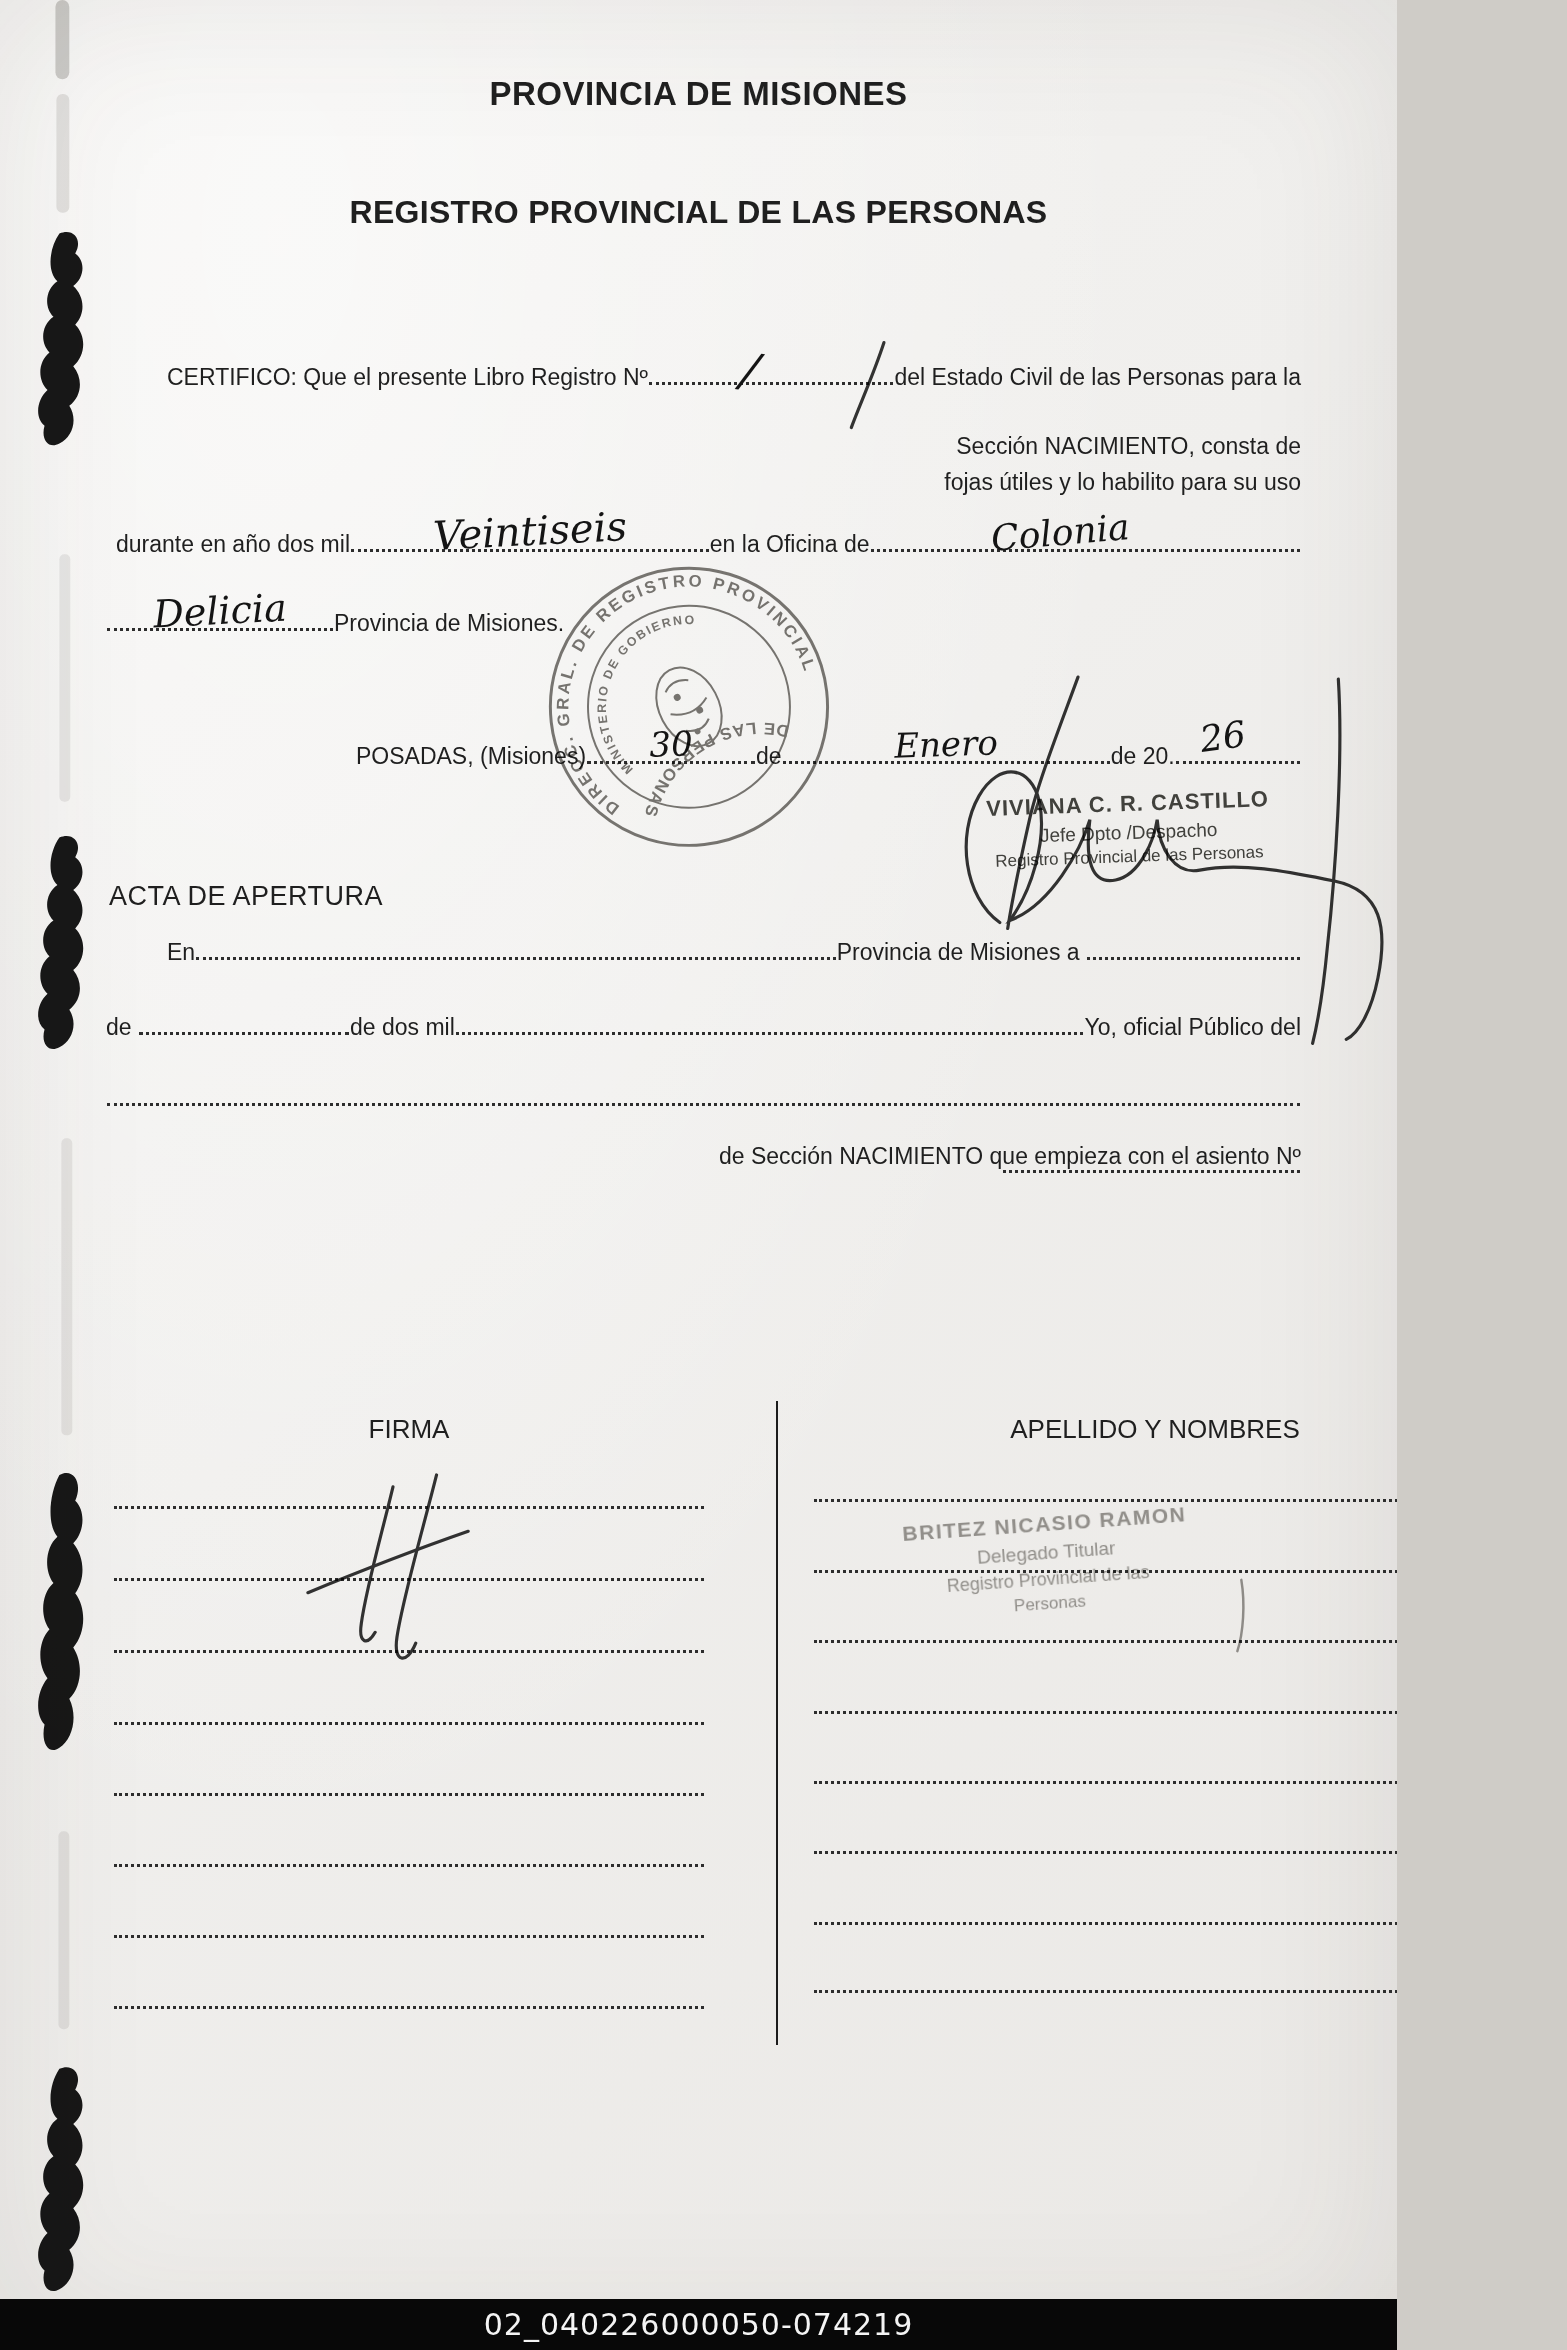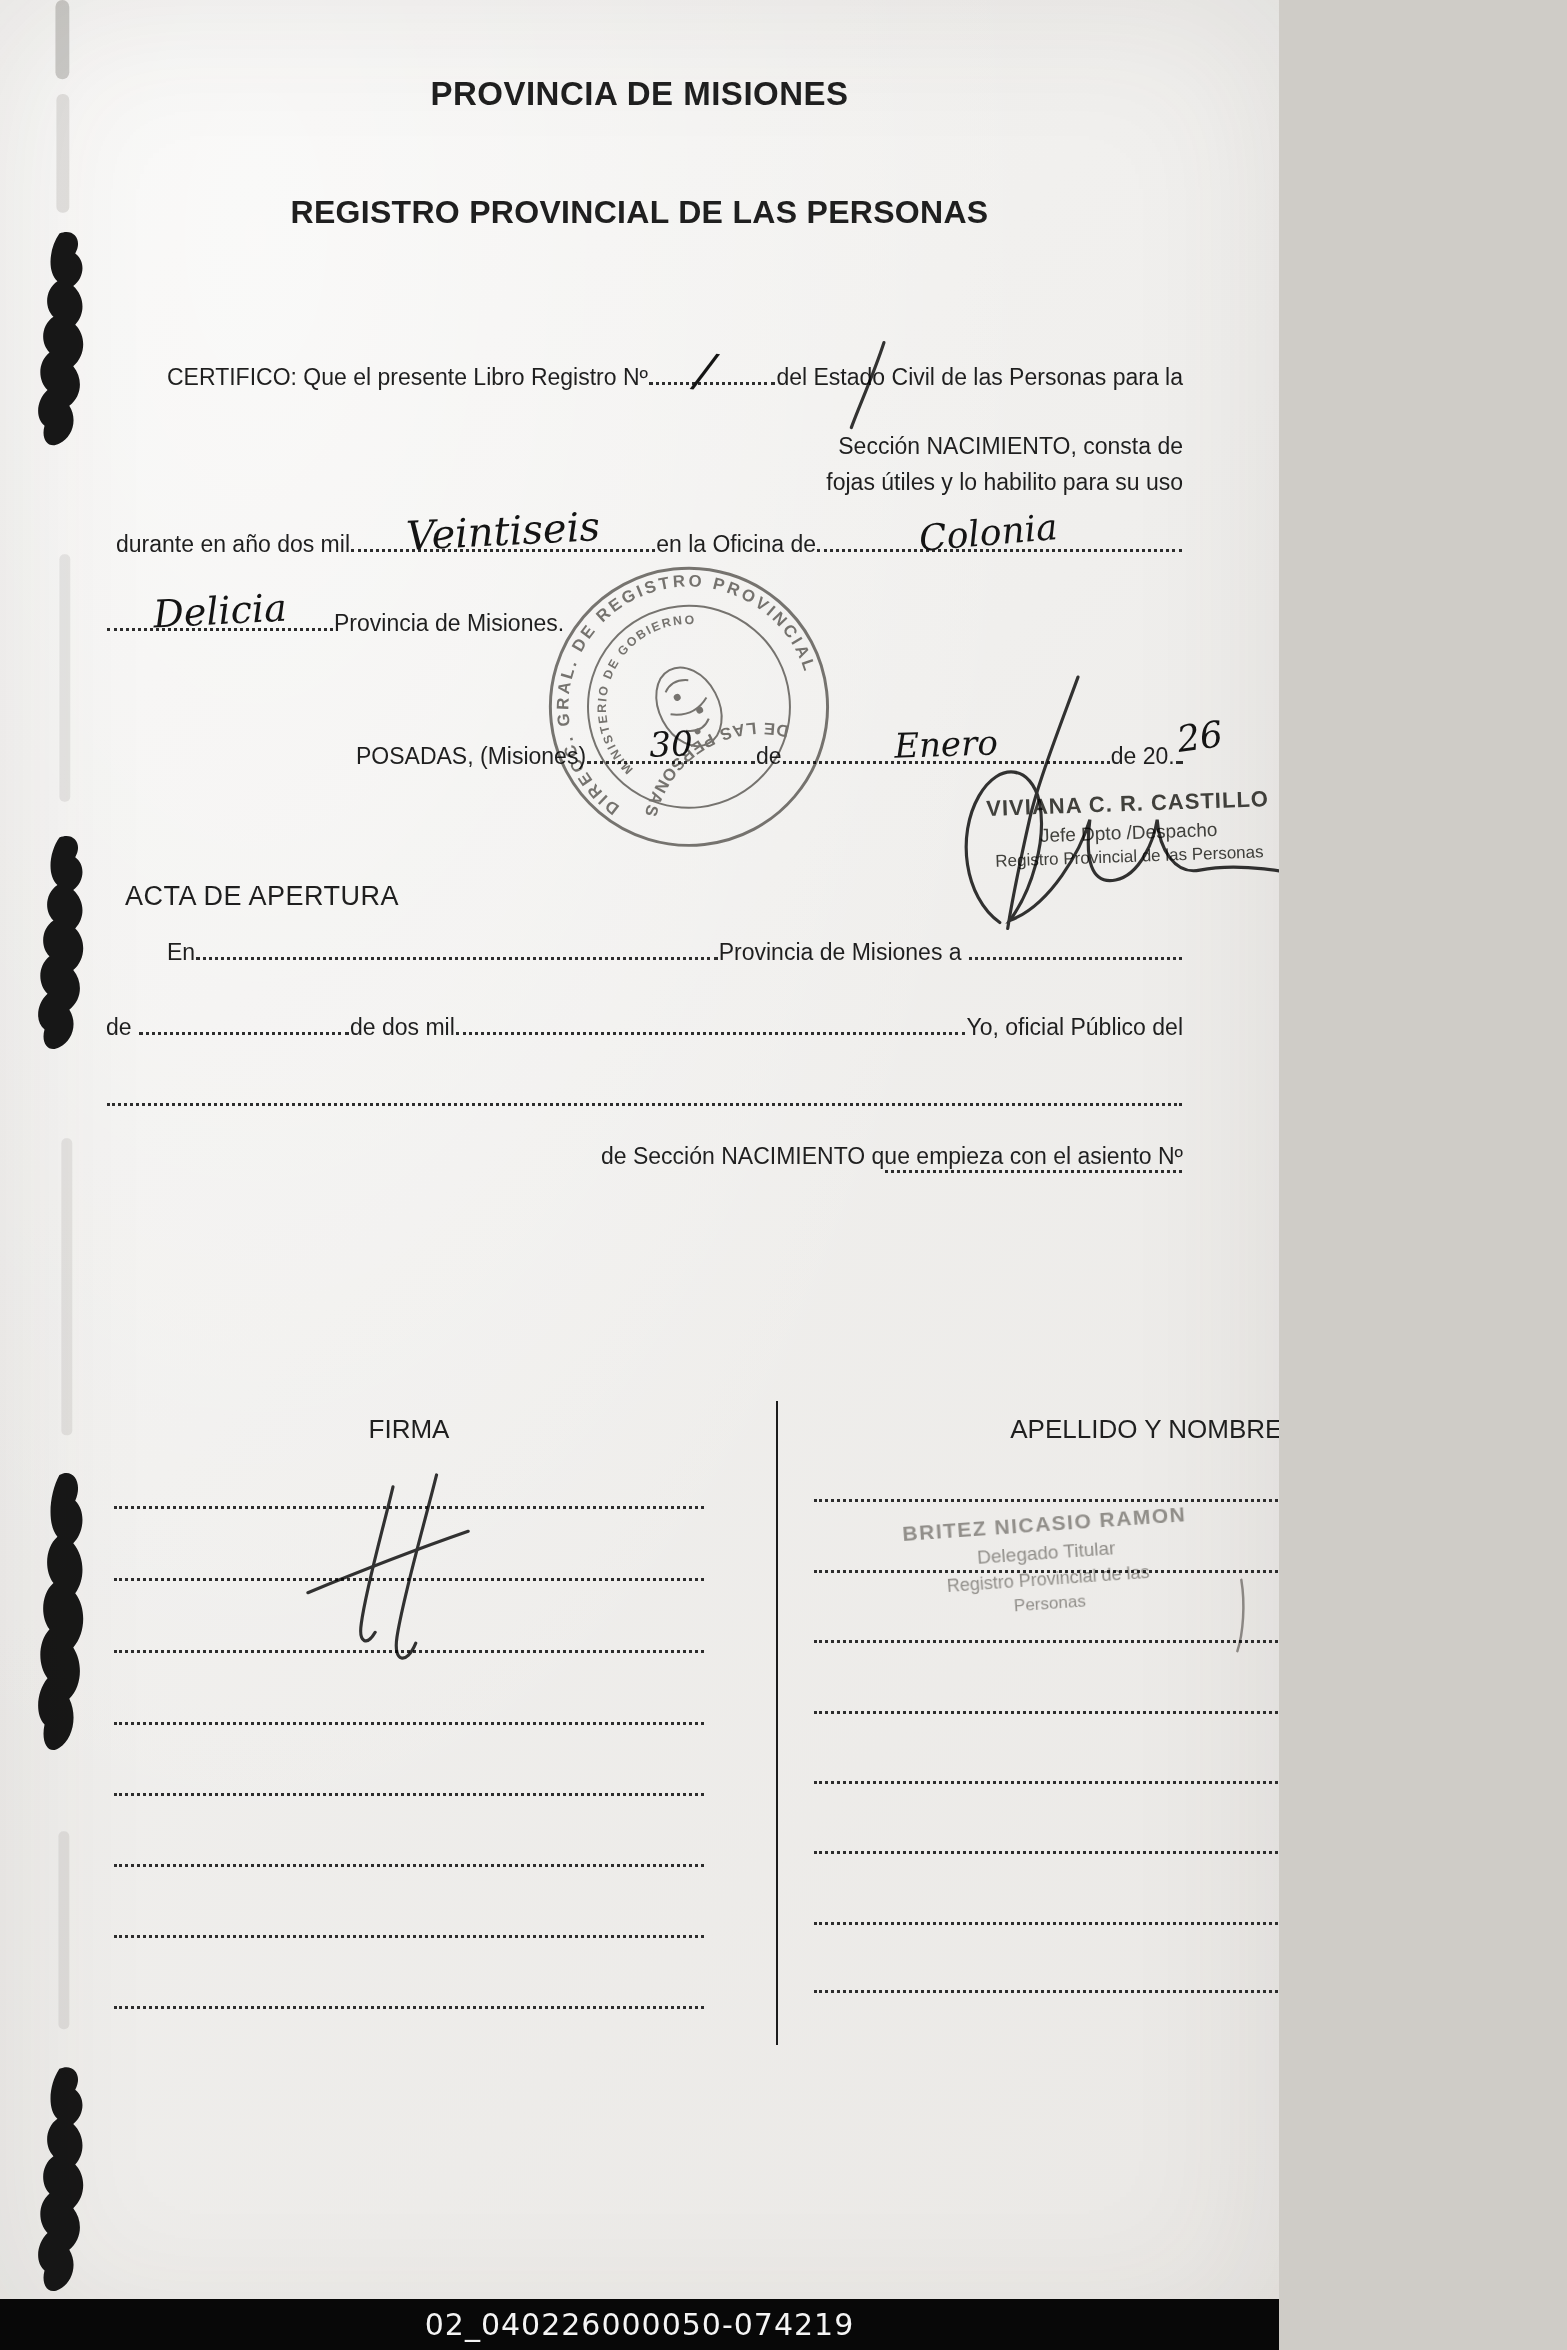--- a/index.html
+++ b/index.html
@@ -1,27 +1,27 @@
 <!DOCTYPE html>
 <html><head>
 <meta charset="utf-8">
 <style>
   html,body{margin:0;padding:0;background:#cfccc7;}
   .page{
-    position:relative;width:1279px;height:2350px;overflow:hidden;
+    position:relative;width:1397px;height:2350px;overflow:hidden;
     background:
       radial-gradient(ellipse at 20% 10%, rgba(255,255,255,.55), rgba(255,255,255,0) 55%),
       linear-gradient(135deg,#f4f3f1 0%,#f0efed 45%,#eae8e5 100%);
     box-shadow:inset 0 0 158px rgba(70,62,52,.10);
     font-family:"Liberation Sans",sans-serif;color:#1f1f1f;
   }
   .hcenter{position:absolute;left:0;width:100%;text-align:center;}
   .title1{top:75px;font-size:33px;font-weight:700;letter-spacing:0.5px;}
   .title2{top:194px;font-size:32px;font-weight:700;letter-spacing:0.3px;}
-  .acta-heading{position:absolute;left:125px;top:881px;font-size:27px;font-weight:500;letter-spacing:0.5px;}
+  .acta-heading{position:absolute;left:109px;top:881px;font-size:27px;font-weight:500;letter-spacing:0.5px;}
   .firmas-heading{top:1339px;font-size:30px;font-weight:700;letter-spacing:0.3px;}
   .col-header{position:absolute;top:1414px;font-size:26px;font-weight:500;text-align:center;}
   .col-header.firma{left:114px;width:590px;}
   .col-header.apellido{left:842px;width:626px;}
 
   .line{position:absolute;right:96px;left:106px;display:flex;align-items:flex-end;height:40px;font-size:23px;}
   .line .t{white-space:pre;flex:none;}
   .line .sp{flex:none;}
   .dots{position:relative;flex:none;border-bottom:3.5px dotted #2d2d2d;margin:0 1px 6px;height:0;align-self:flex-end;}
   .hw{position:absolute;font-family:"DejaVu Serif",serif;font-style:italic;color:#141414;line-height:1;white-space:nowrap;}

